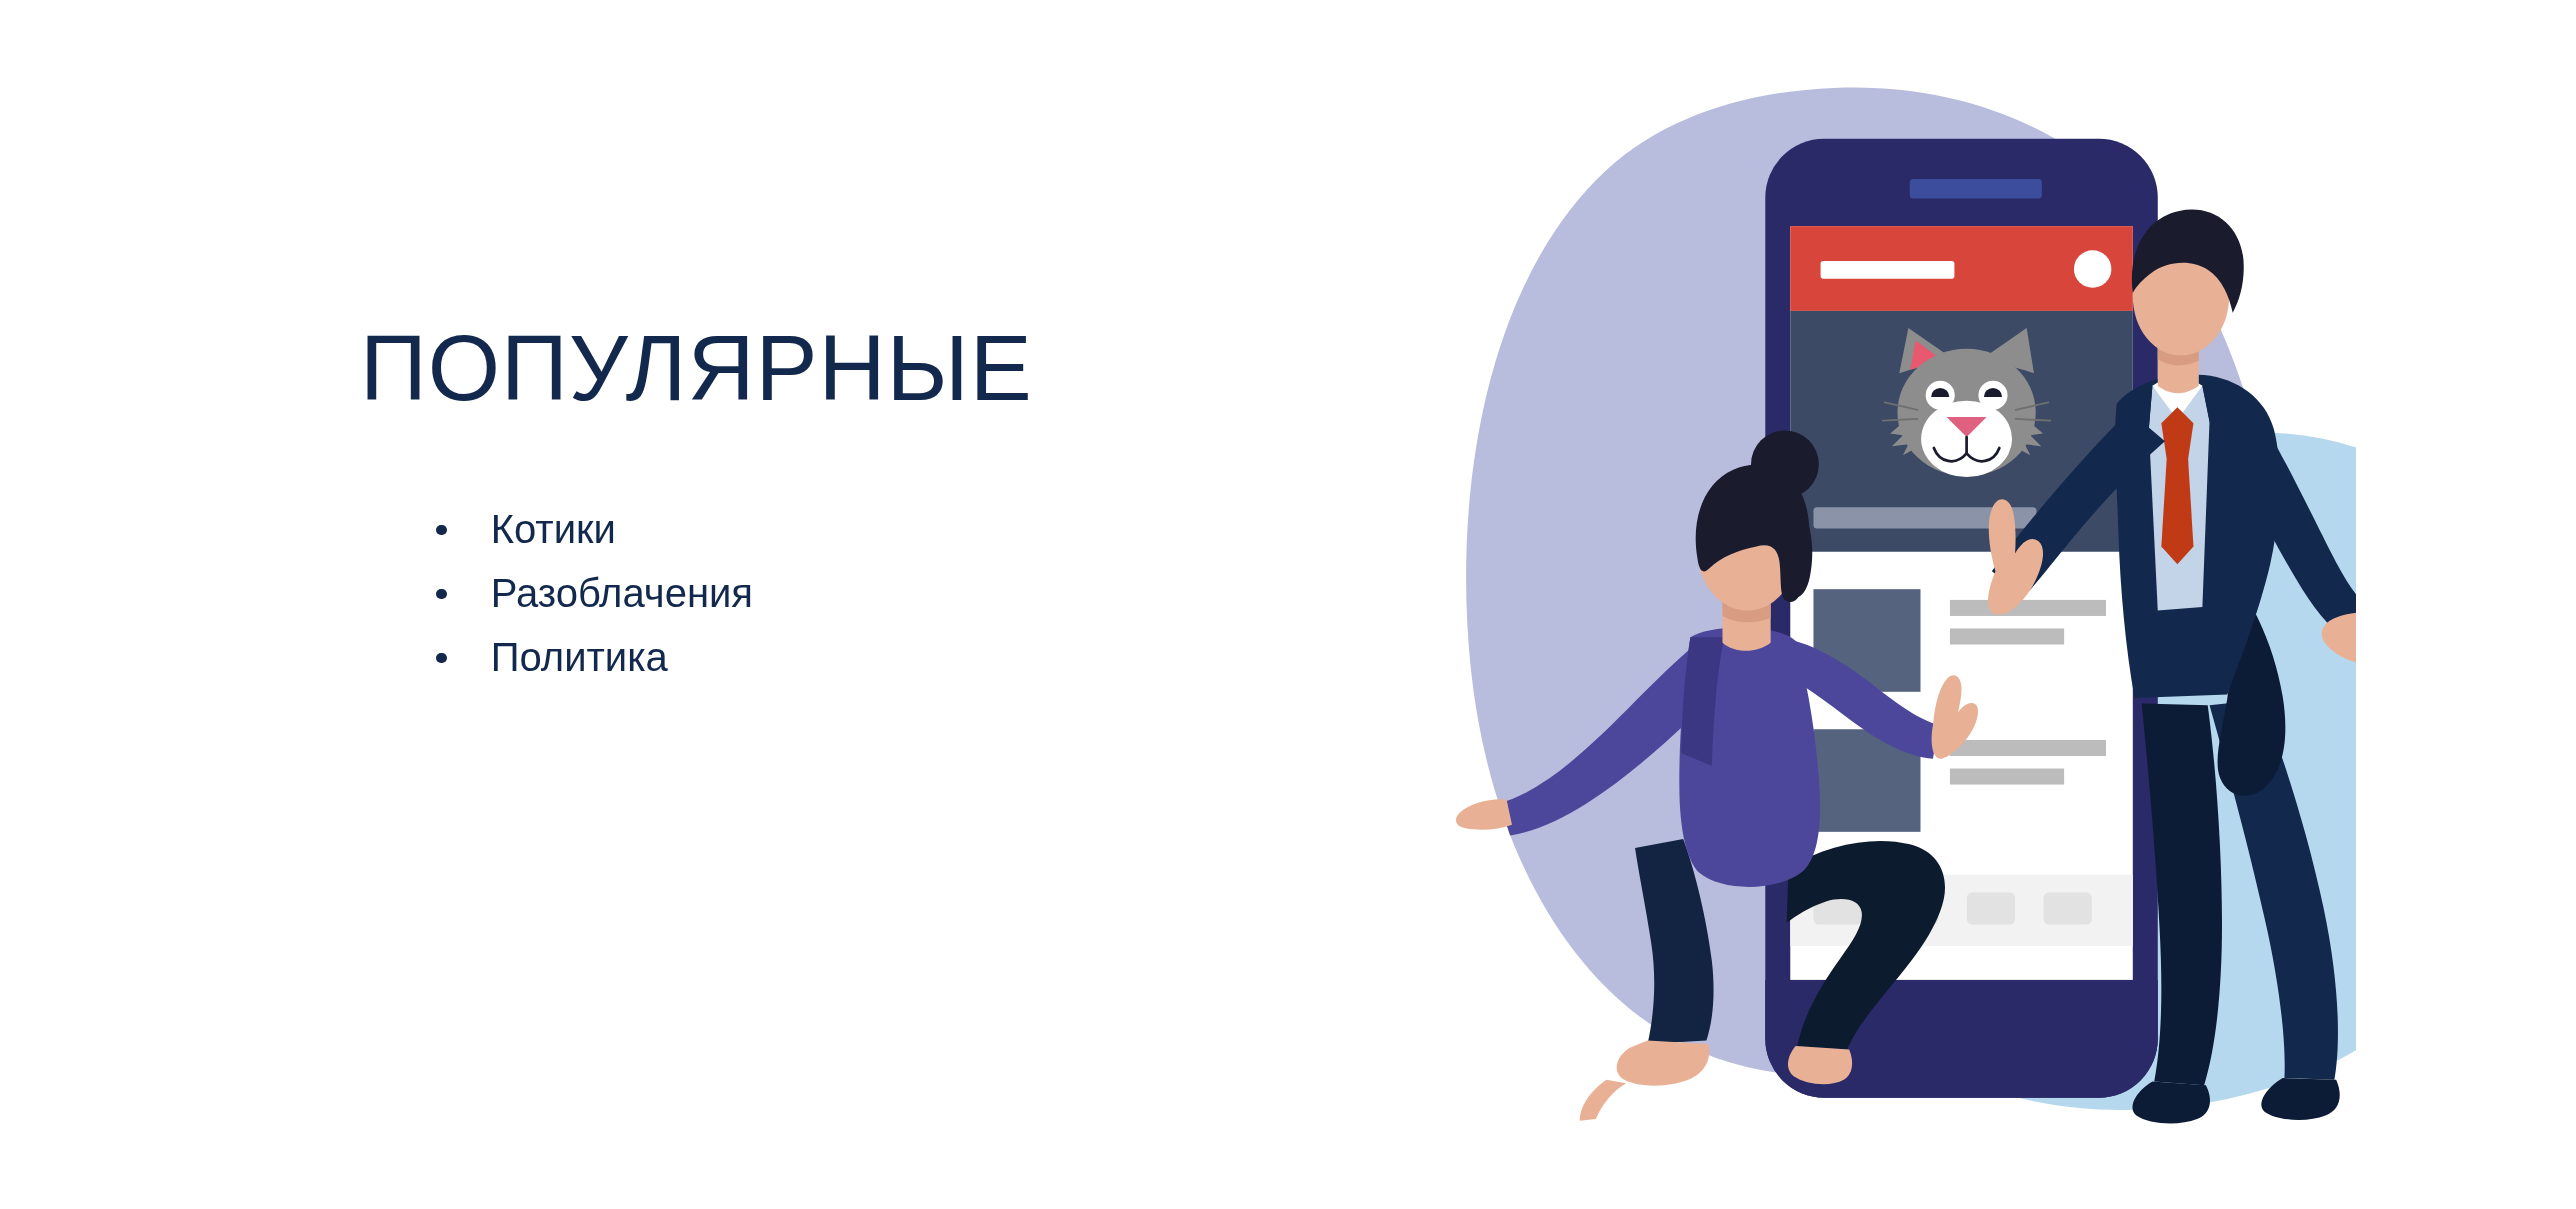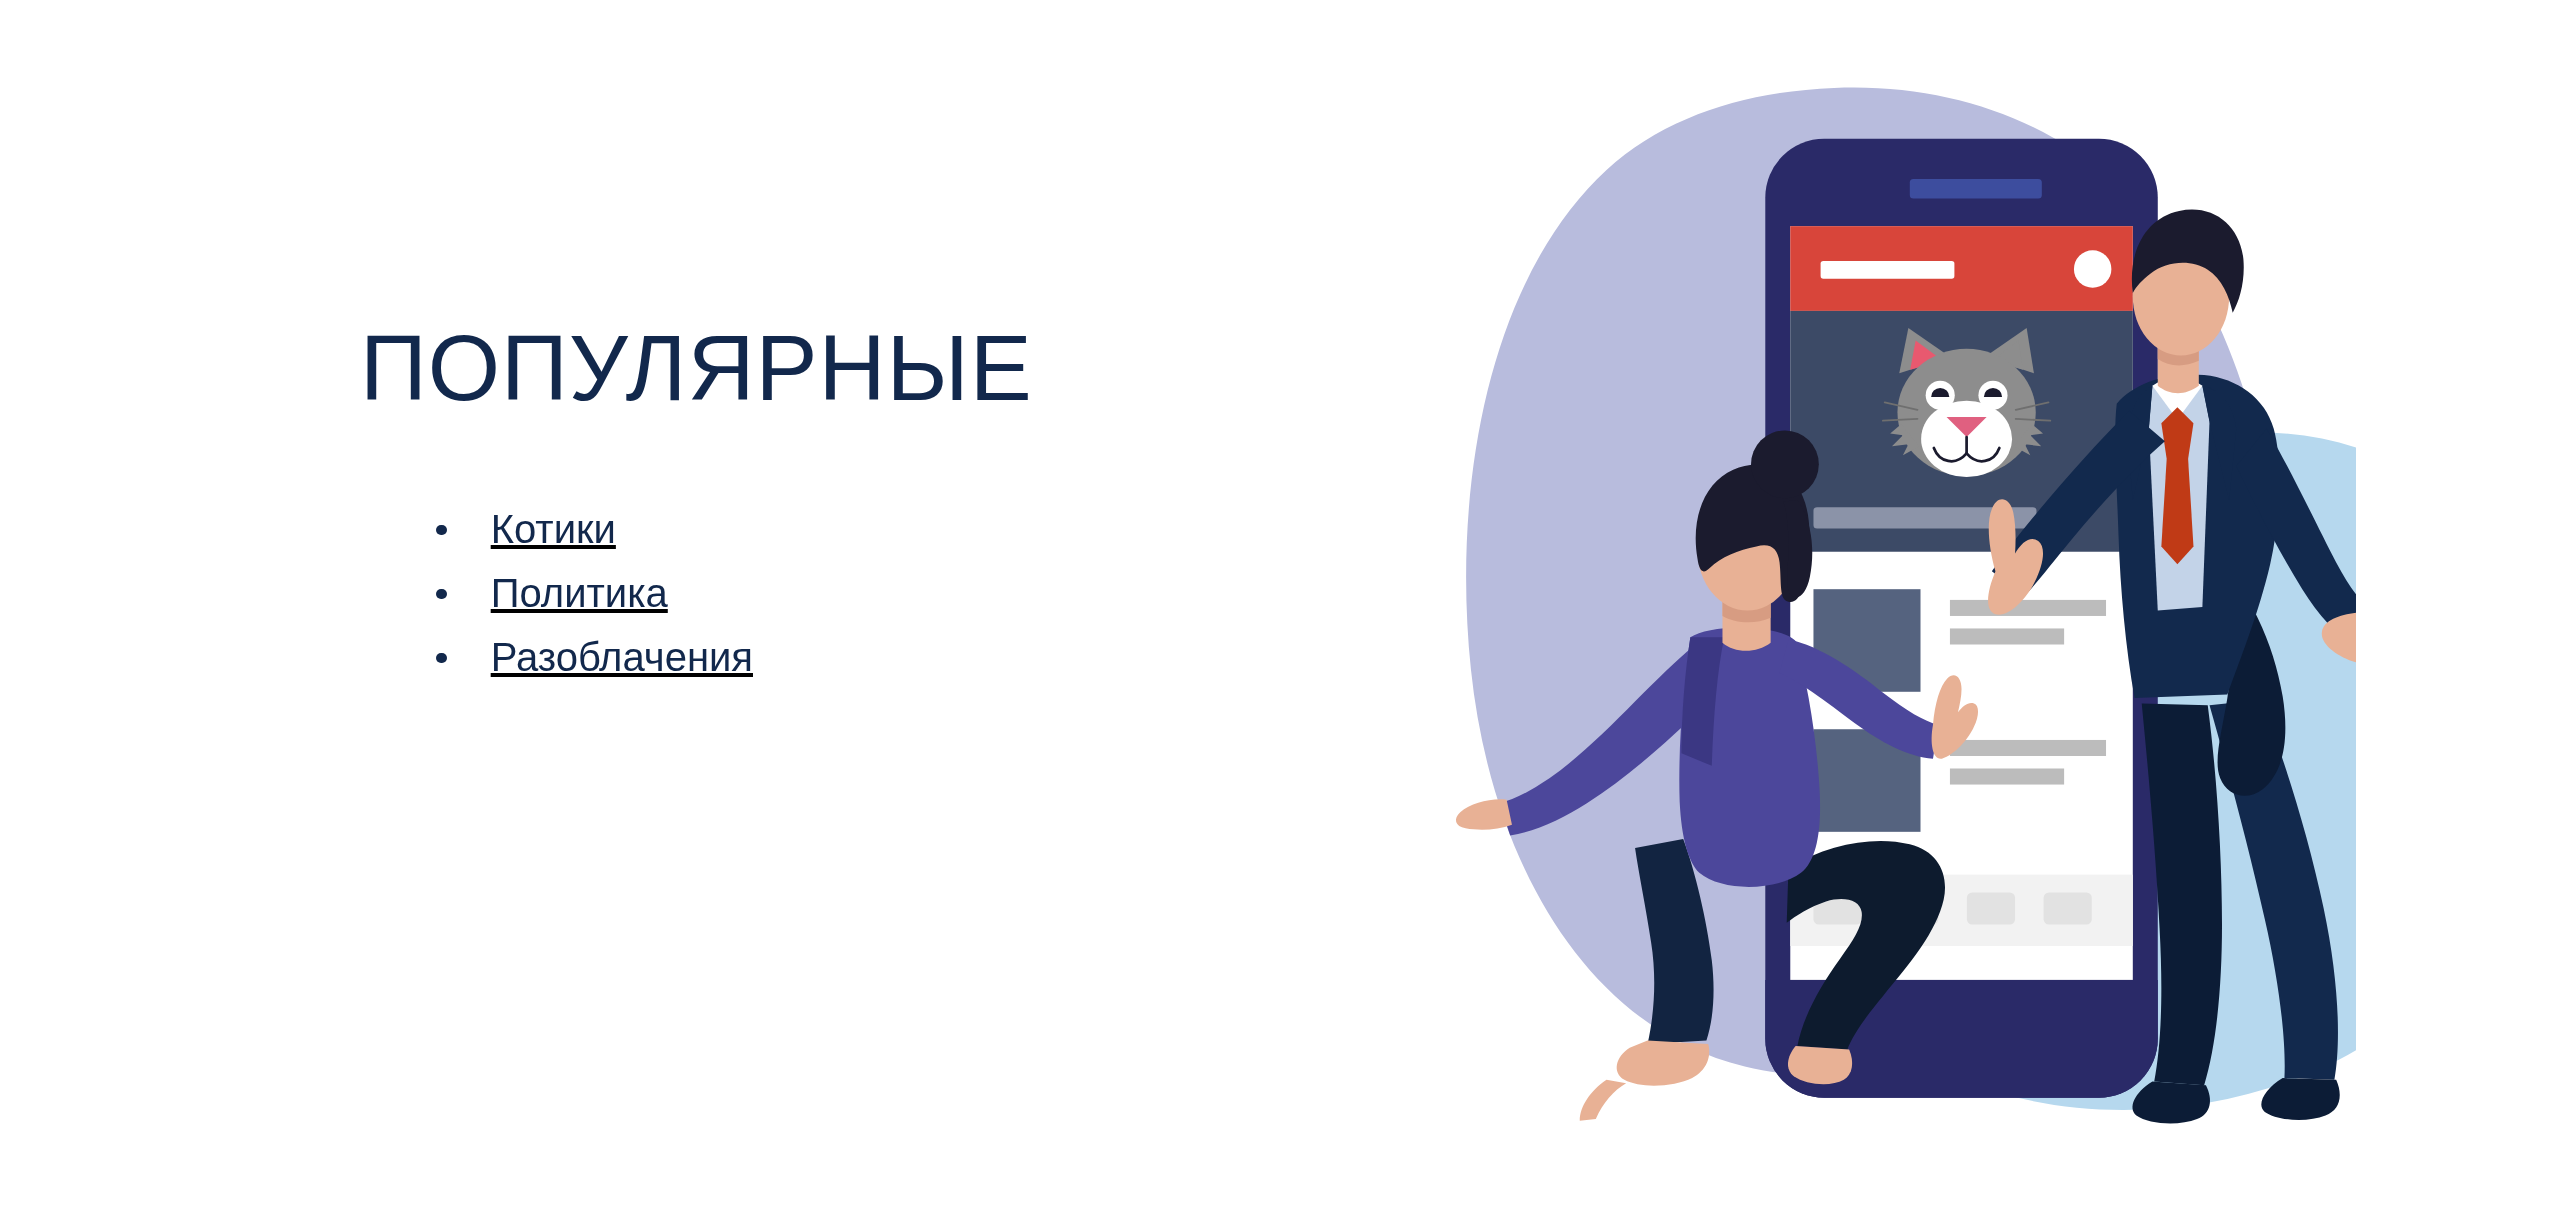--- a/index.html
+++ b/index.html
@@ -40,21 +40,20 @@
     color: #12284c;
     line-height: 1.08;
     white-space: nowrap;
   }
   .topic-list {
     list-style: none;
     margin: 0;
     padding: 0;
     margin-top: 82px;
     margin-left: 76px;
-    text-decoration: underline;
   }
   .topic-item {
     display: flex;
     align-items: center;
     height: 64px;
     color: #12284c;
   }
   .topic-bullet {
     width: 10.7px;
     height: 10.7px;
@@ -88,25 +87,25 @@
   <div class="text-col">
     <div class="title-line-1">ПОПУЛЯРНЫЕ</div>
 
     <ul class="topic-list">
       <li class="topic-item">
         <span class="topic-bullet"></span>
         <span class="topic-label">Котики</span>
       </li>
       <li class="topic-item">
         <span class="topic-bullet"></span>
-        <span class="topic-label">Политика</span>
+        <span class="topic-label">Разоблачения</span>
       </li>
       <li class="topic-item">
         <span class="topic-bullet"></span>
-        <span class="topic-label">Разоблачения</span>
+        <span class="topic-label">Политика</span>
       </li>
     </ul>
   </div>
 
   <div class="illus">
     <svg viewBox="0 0 1280 1250" xmlns="http://www.w3.org/2000/svg">
 
       <g>
         <path d="M455,38 C640,30 800,120 880,290 C965,470 985,700 880,890 C775,1080 540,1180 355,1135 C175,1092 70,900 48,690 C26,480 70,250 200,130 C268,68 360,42 455,38 Z" fill="#b8bcdd"></path>
         <path d="M905,425 C1065,415 1195,500 1230,650 C1268,810 1210,990 1080,1090 C950,1190 740,1210 600,1150 C470,1094 420,965 455,840 C495,700 640,560 790,470 C827,447 866,428 905,425 Z" fill="#b6d8ee"></path>

